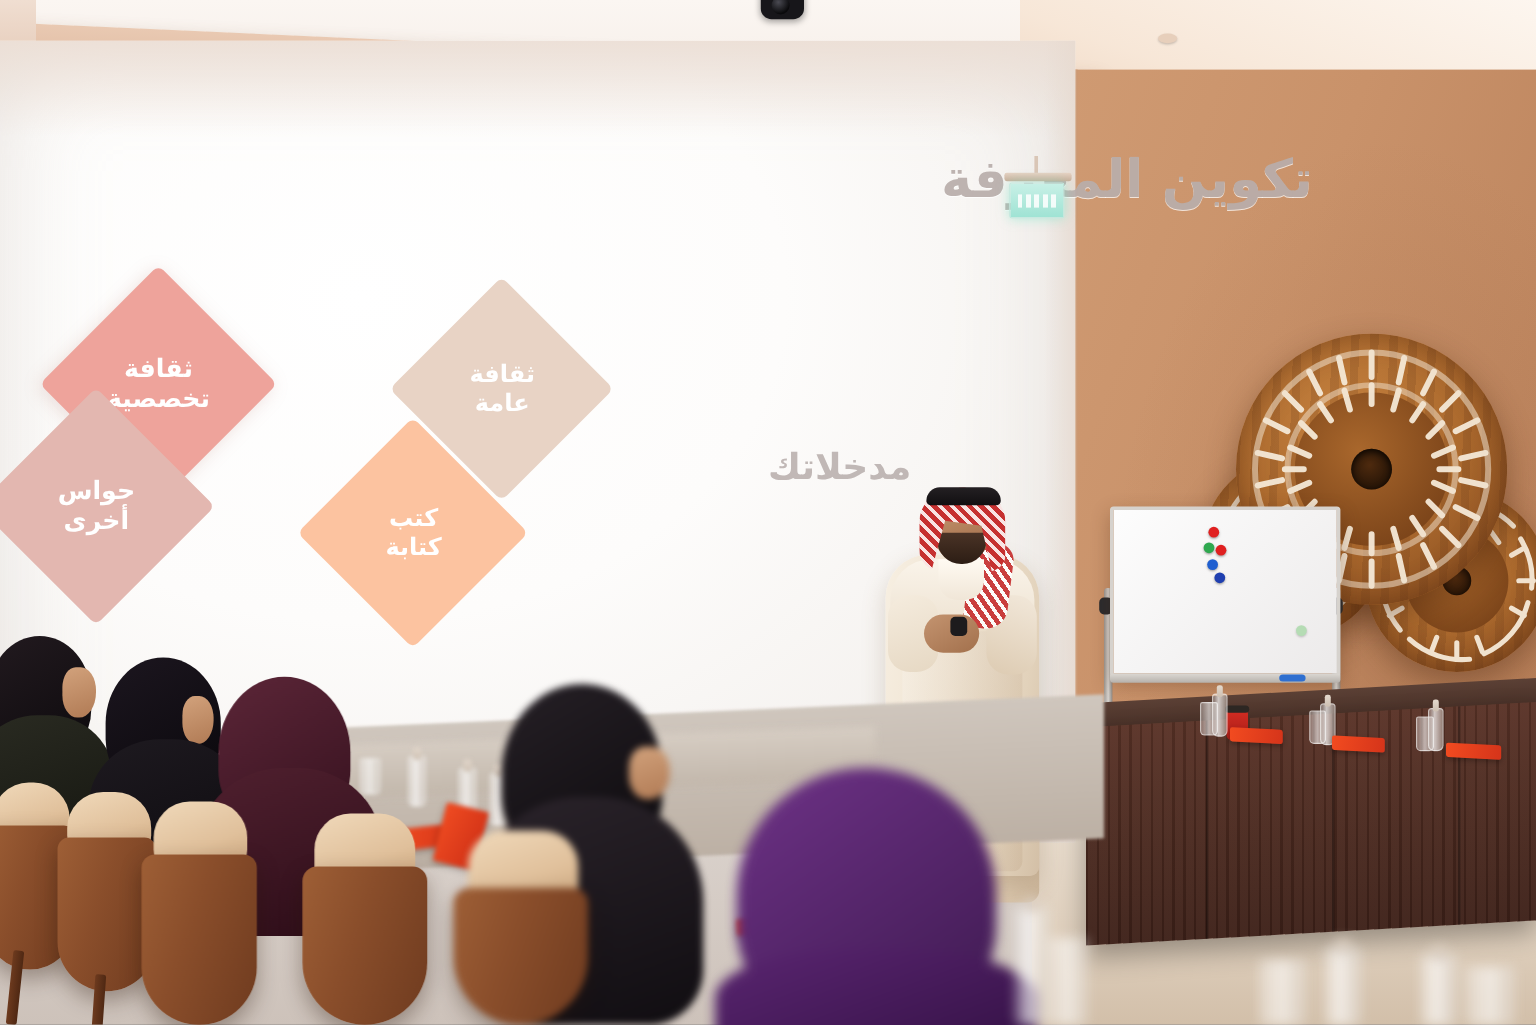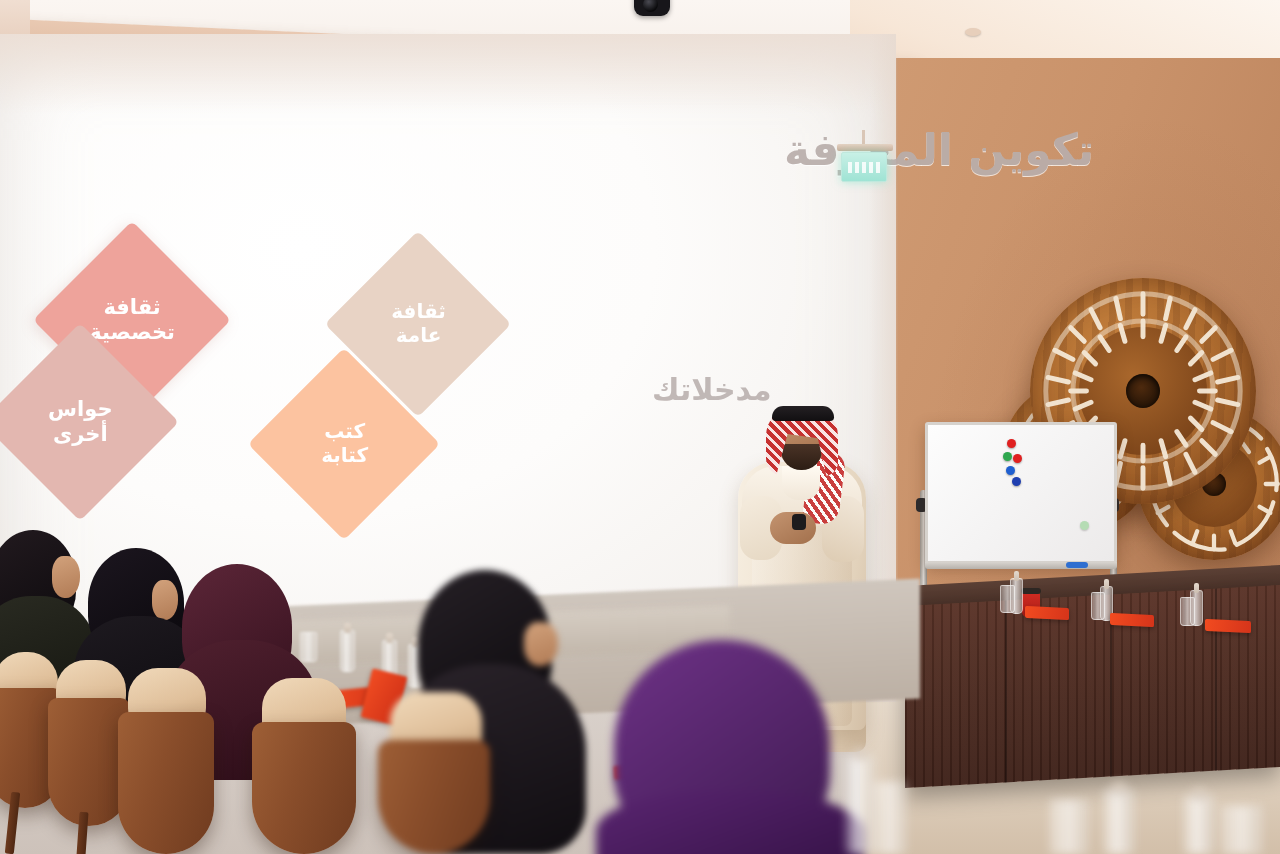--- a/index.html
+++ b/index.html
@@ -54,21 +54,21 @@
   .screen-edge-r{position:absolute;right:0;top:0;width:26px;height:668px;
     background:linear-gradient(90deg,rgba(255,255,255,0),rgba(231,218,208,.75));}
 
   
   .slide-title{position:absolute;right:186px;top:124px;
     font-family:"DejaVu Sans","Liberation Sans",sans-serif;
     font-size:44px;font-weight:700;color:#b9aeab;letter-spacing:1px;
     direction:rtl;white-space:nowrap;opacity:.92;
     text-shadow:0 1px 0 rgba(255,255,255,.8);}
   .slide-sub{position:absolute;left:640px;top:372px;
-    font-size:30px;font-weight:600;color:#b7adab;direction:rtl;white-space:nowrap;opacity:.85;margin-left:12px;}
+    font-size:30px;font-weight:600;color:#b7adab;direction:rtl;white-space:nowrap;opacity:.85;}
 
   
   .card{position:absolute;display:flex;align-items:center;justify-content:center;
     color:#fff;direction:rtl;text-align:center;line-height:1.18;
     font-weight:700;border-radius:6px;}
   .card span{transform:rotate(-45deg);display:block;}
   .c1{left:62px;top:250px;width:140px;height:140px;background:#eea39b;
       transform:rotate(45deg);font-size:21px;box-shadow:0 3px 14px rgba(190,140,130,.25);}
   .c2{left:10px;top:352px;width:140px;height:140px;background:#e3b7b0;
       transform:rotate(45deg);font-size:21px;}

